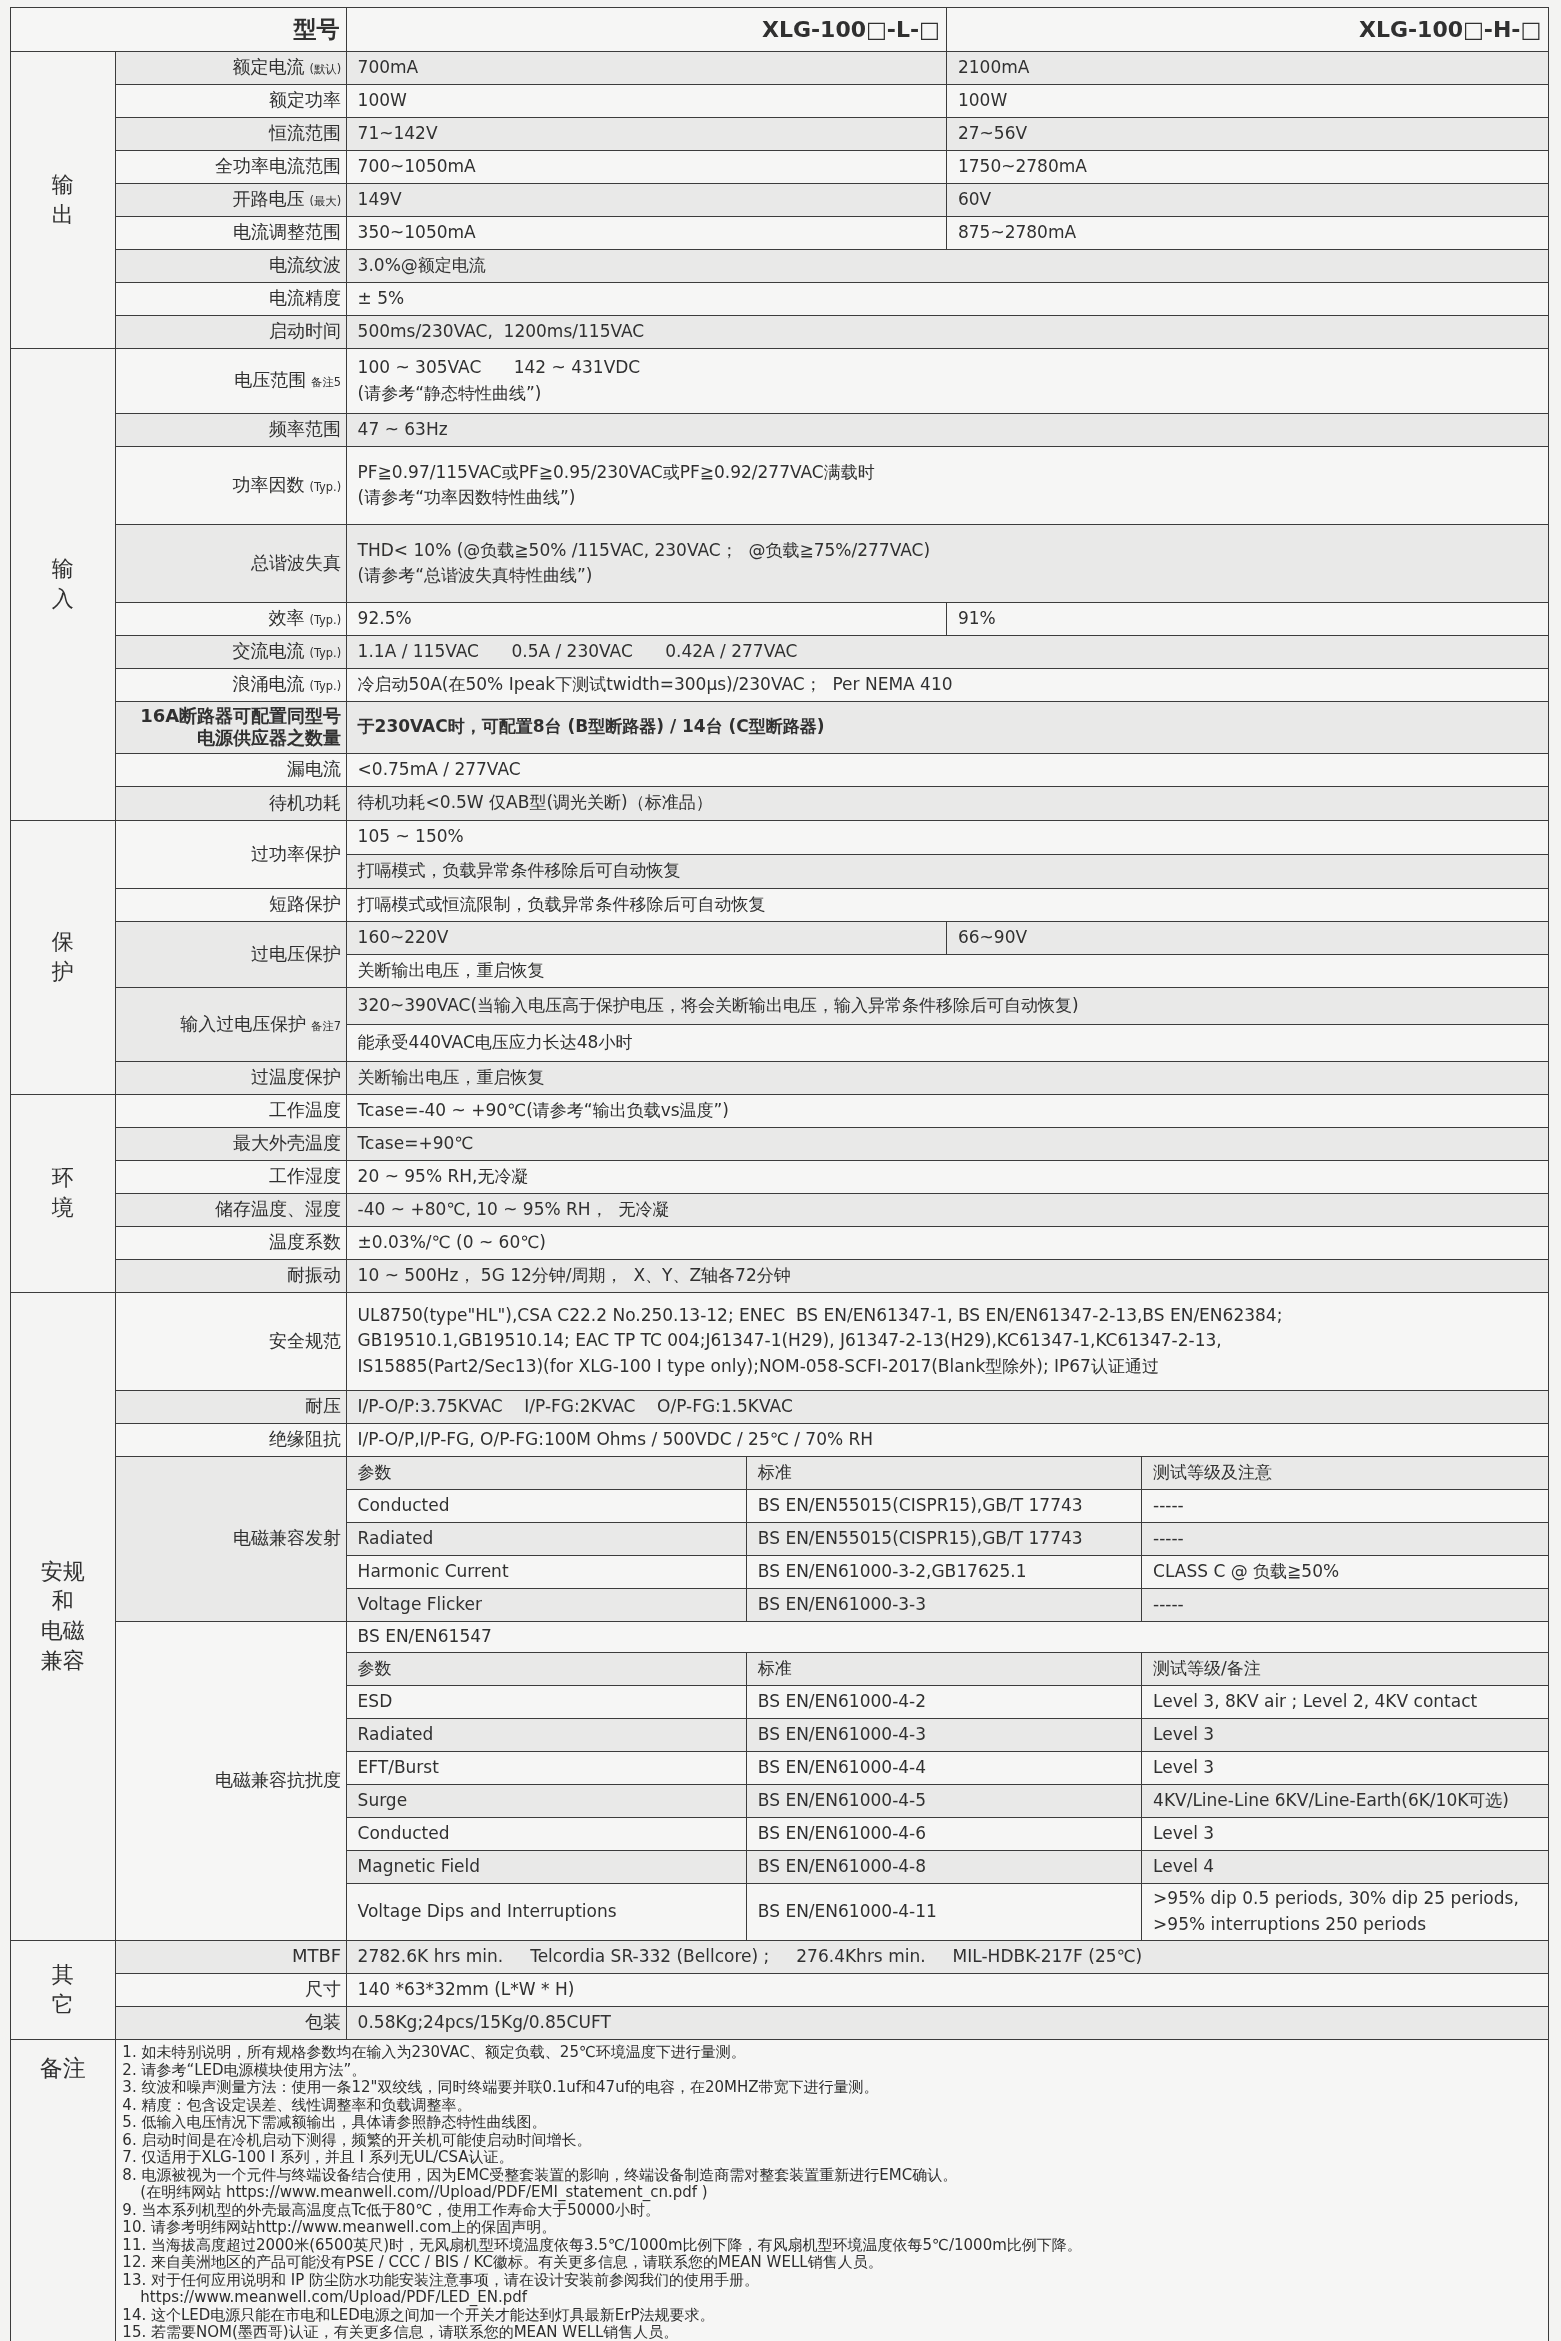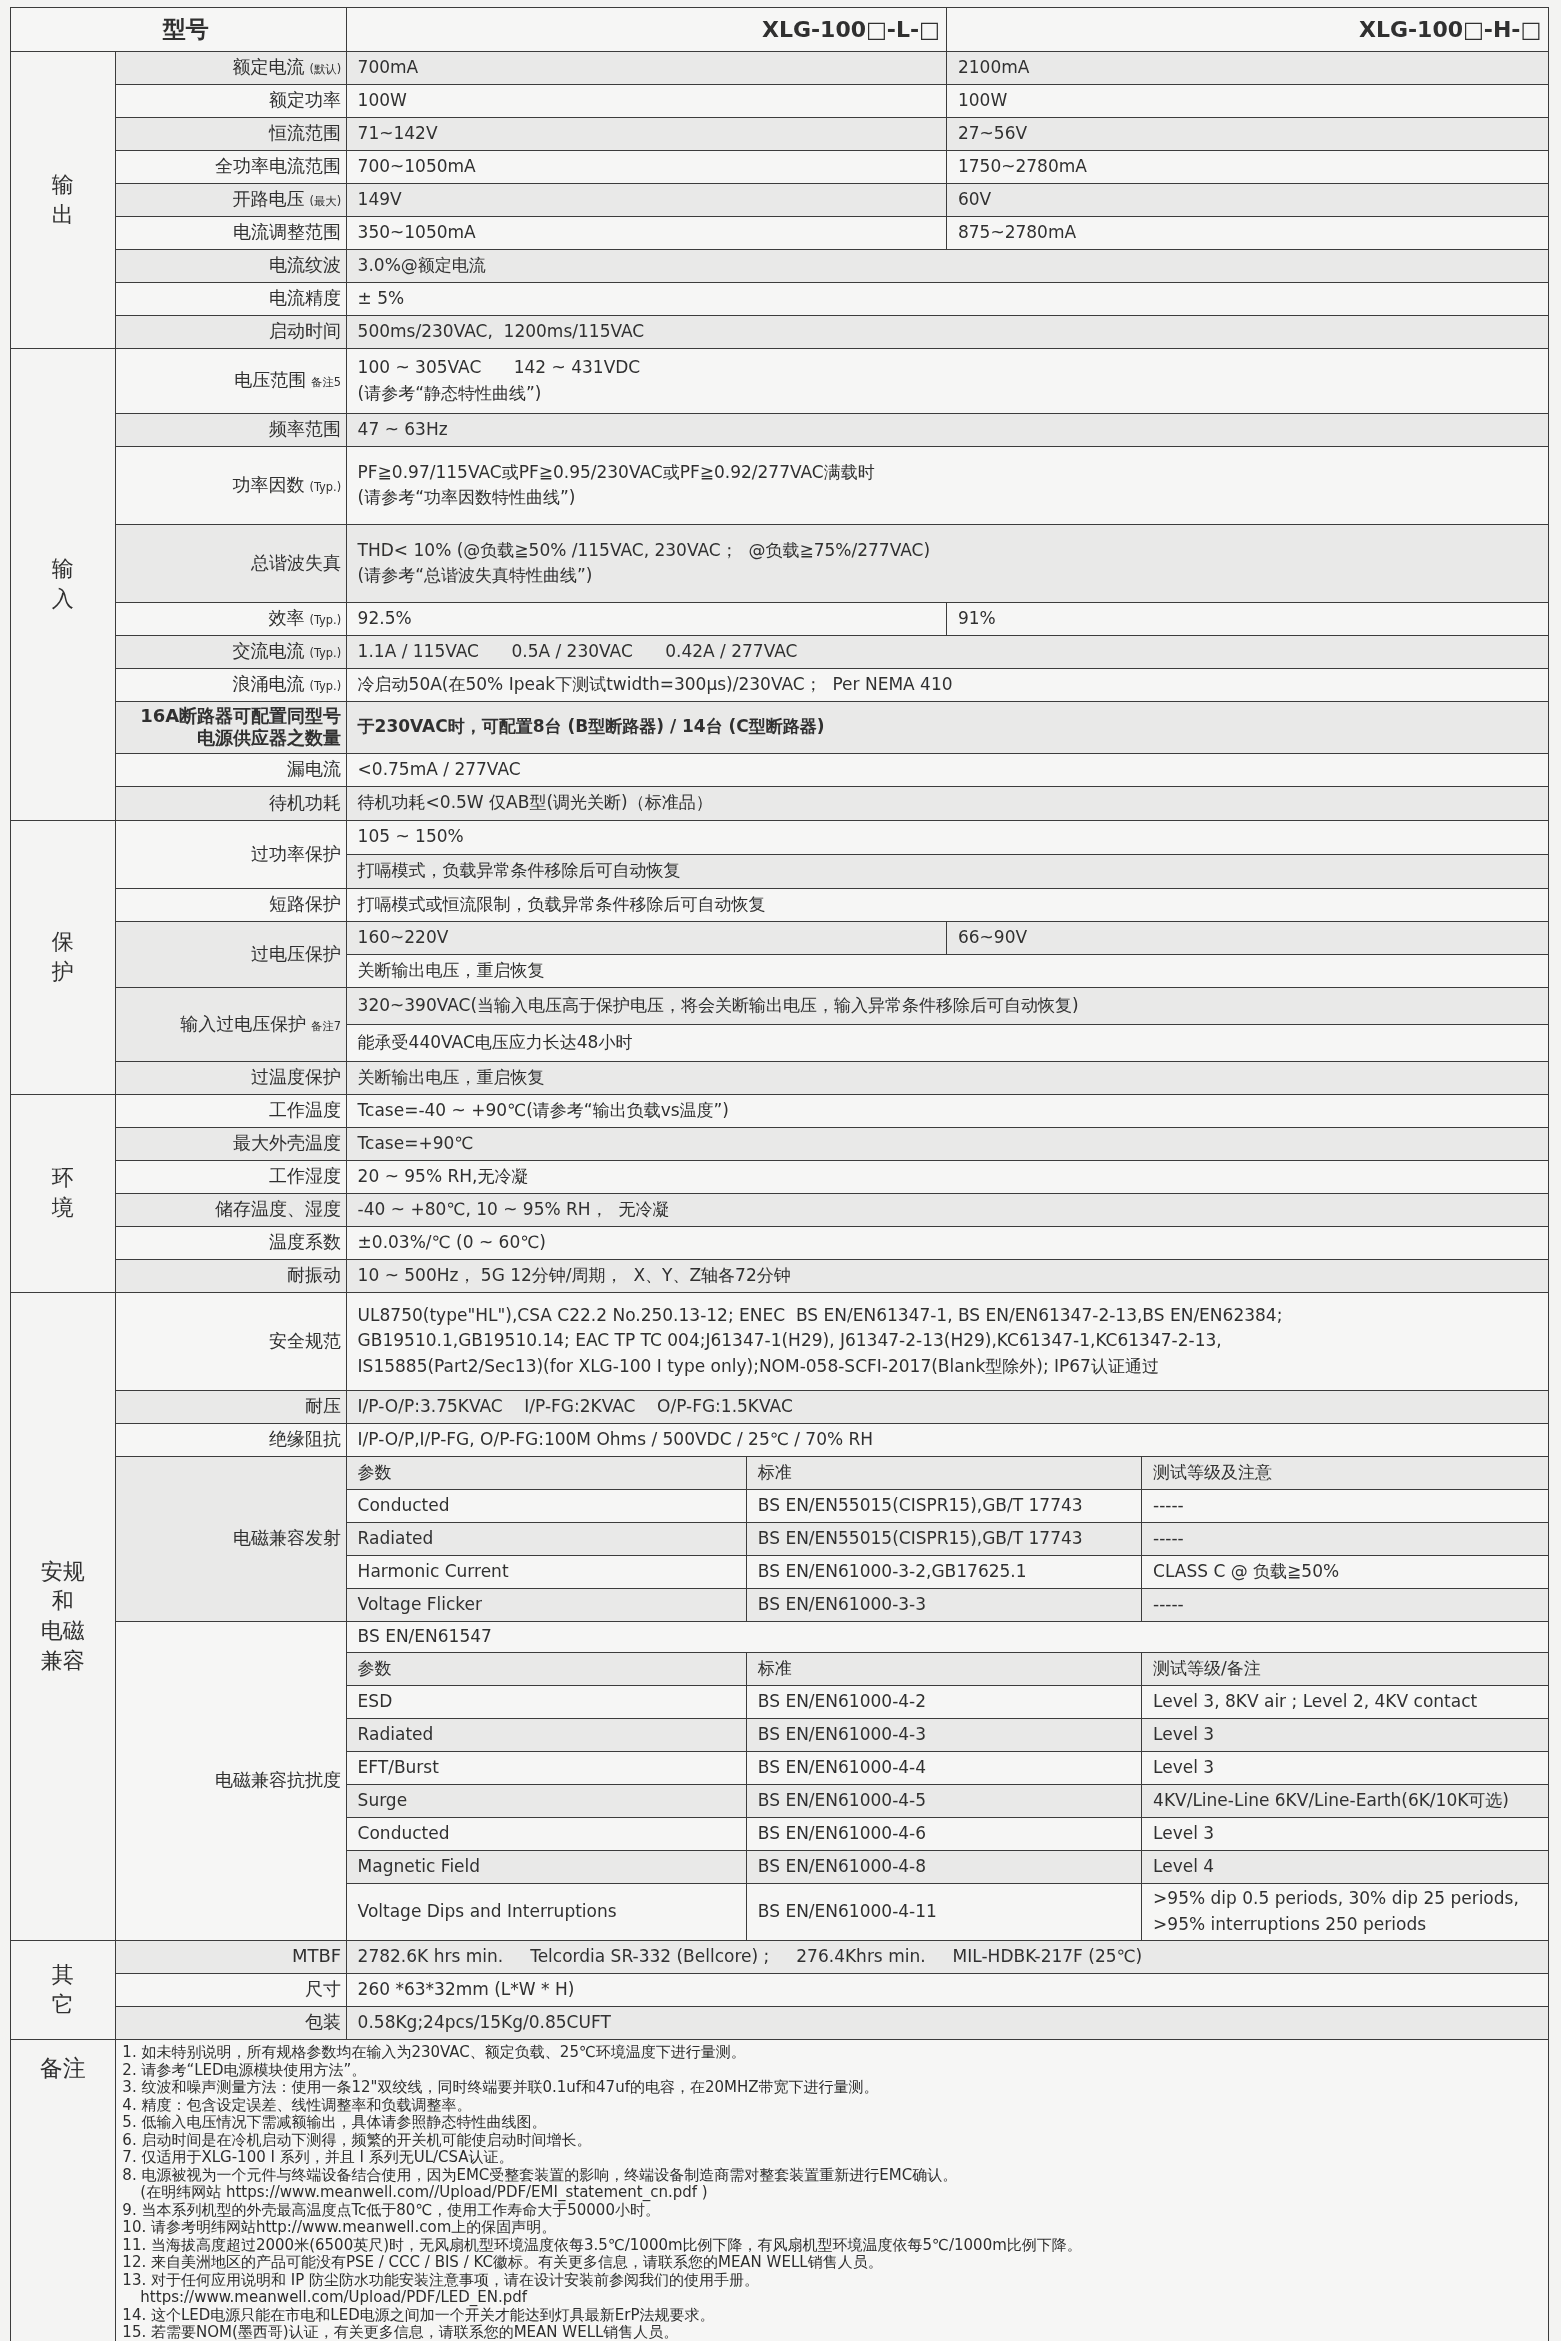--- a/index.html
+++ b/index.html
@@ -11,21 +11,21 @@
   
   col.c-sec{width:105px;}col.c-lbl{width:231px;}col.c-a{width:400px;}col.c-b{width:200px;}col.c-c{width:195px;}col.c-d{width:406px;}
   
   tr.h38{height:31px;}tr.h40{height:33px;}tr.h42{height:34px;}tr.h46{height:37px;}tr.h50{height:44px;}
   tr.h62{height:50px;}tr.h64{height:52px;font-weight:bold;}tr.h80{height:65px;}tr.h96{height:78px;}tr.h120{height:98px;}
   
   tbody tr:nth-child(odd) td,tbody tr:nth-child(odd) th{background:#f6f6f5;}
   tbody tr:nth-child(even) td,tbody tr:nth-child(even) th{background:#e9e9e8;}
   td.sec{background:#f4f4f3 !important;}
   
-  th.model-label{font-size:23px;font-weight:bold;text-align:center;padding:3.3px 6.5px 3.3px 21px;}
+  th.model-label{font-size:23px;font-weight:bold;text-align:right;padding:3.3px 6.5px 3.3px 21px;}
   th.model{font-size:22px;font-weight:bold;text-align:right;padding:3.3px 6.5px 3.3px 9.8px;}
   td.sec{font-size:22px;text-align:center;vertical-align:middle;white-space:pre-line;line-height:1.35;padding:1.6px;}
   td.lbl{font-size:18px;text-align:right;vertical-align:middle;padding:2.4px 4.9px 2.4px 8.1px;line-height:1.25;}
   td.val{font-size:17px;text-align:left;vertical-align:middle;padding:2.4px 6.5px 2.4px 10.6px;white-space:pre-wrap;line-height:1.5;}
   span.sfx,span.noteref{font-size:11.4px;margin-left:4.9px;}
   td.notes-sec{vertical-align:top;text-align:center;padding-top:13px;font-size:23px;}
   td.notes-cell{vertical-align:top;padding:4.9px 8.1px 3.3px 6.5px;}
   .note{font-size:15px;line-height:17.5px;white-space:pre-wrap;padding-left:18px;text-indent:-18px;color:#2e2e2e;}
 </style>
 </head>
@@ -292,21 +292,21 @@
   </tr>
 
   <tr class="h40 st">
     <td class="sec" rowspan="3">其
 它</td>
     <td class="lbl">MTBF</td>
     <td class="val" colspan="4">2782.6K hrs min.     Telcordia SR-332 (Bellcore) ;     276.4Khrs min.     MIL-HDBK-217F (25℃)</td>
   </tr>
   <tr class="h40">
     <td class="lbl">尺寸</td>
-    <td class="val" colspan="4">260 *63*32mm (L*W * H)</td>
+    <td class="val" colspan="4">140 *63*32mm (L*W * H)</td>
   </tr>
   <tr class="h40">
     <td class="lbl">包装</td>
     <td class="val" colspan="4">0.58Kg;24pcs/15Kg/0.85CUFT</td>
   </tr>
 
   <tr class="st">
     <td class="sec notes-sec">备注</td>
     <td class="notes-cell" colspan="5">
       <div class="note">1. 如未特别说明，所有规格参数均在输入为230VAC、额定负载、25℃环境温度下进行量测。</div>

